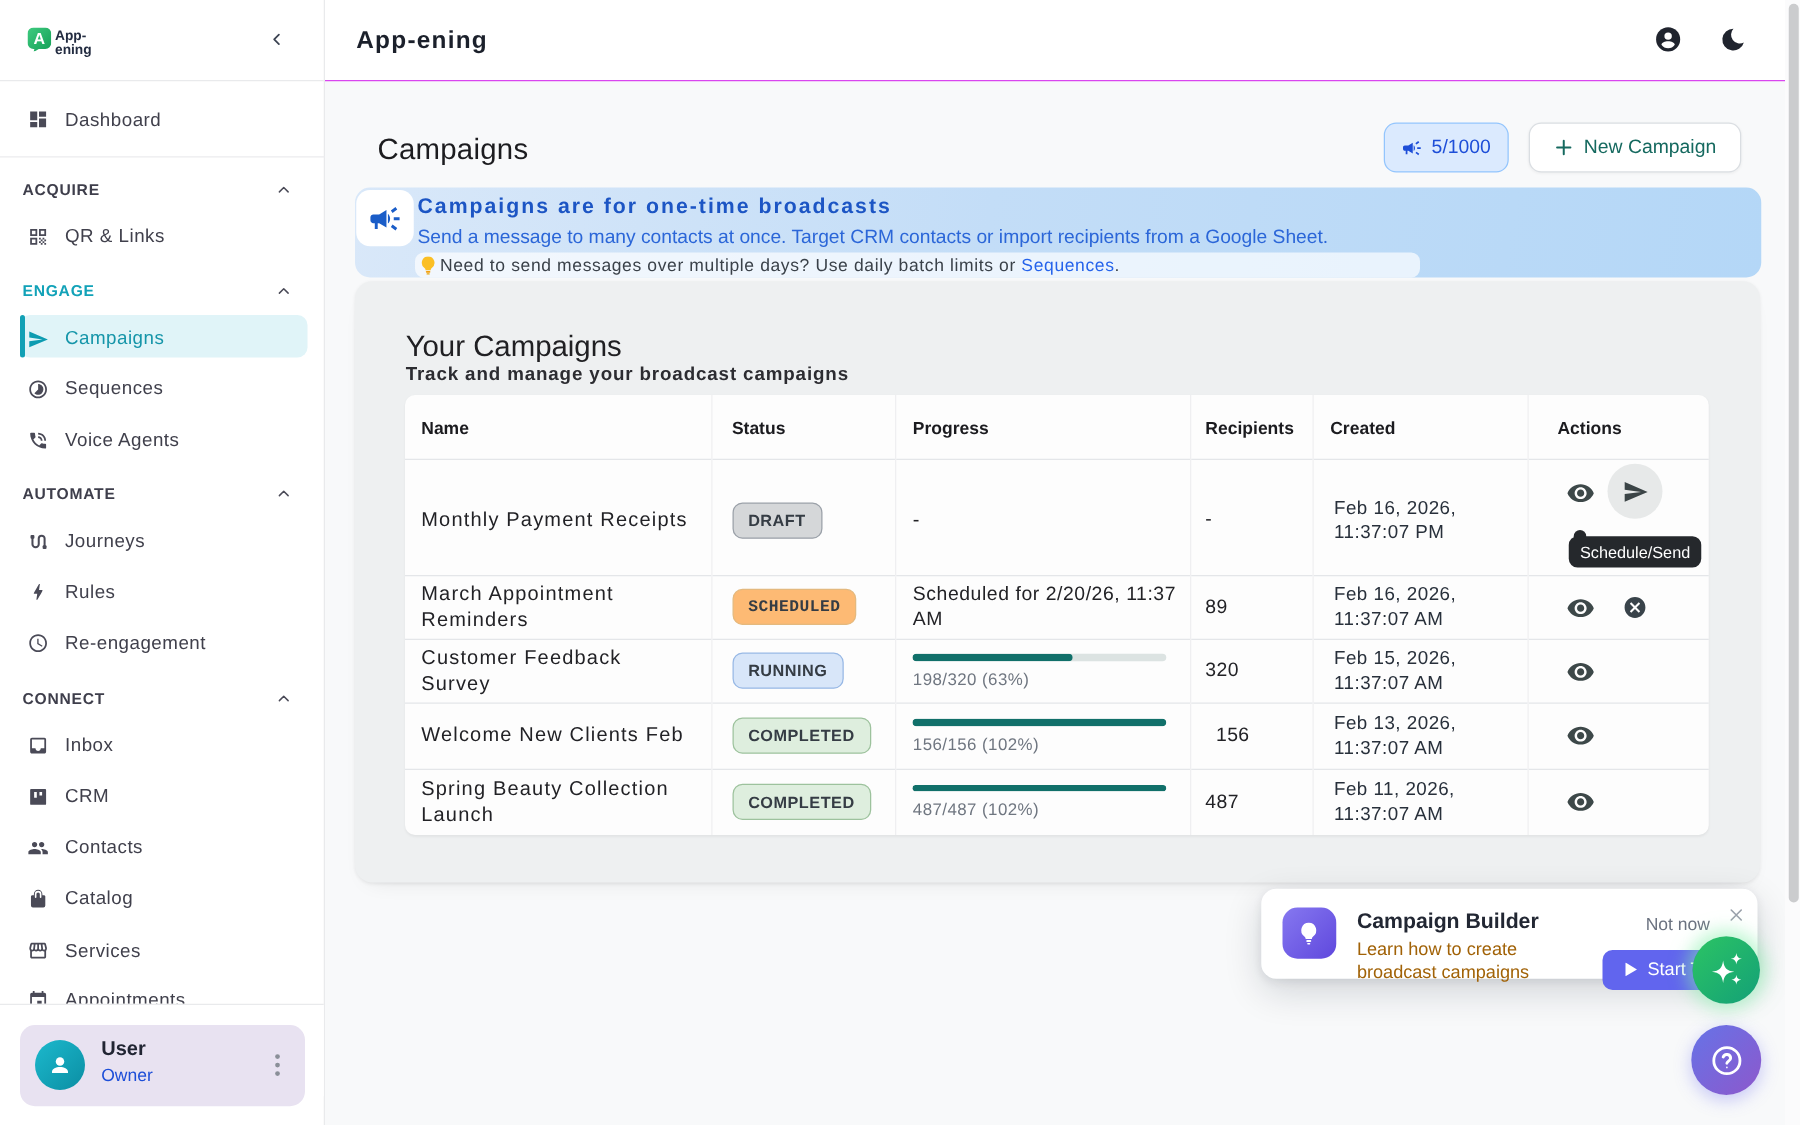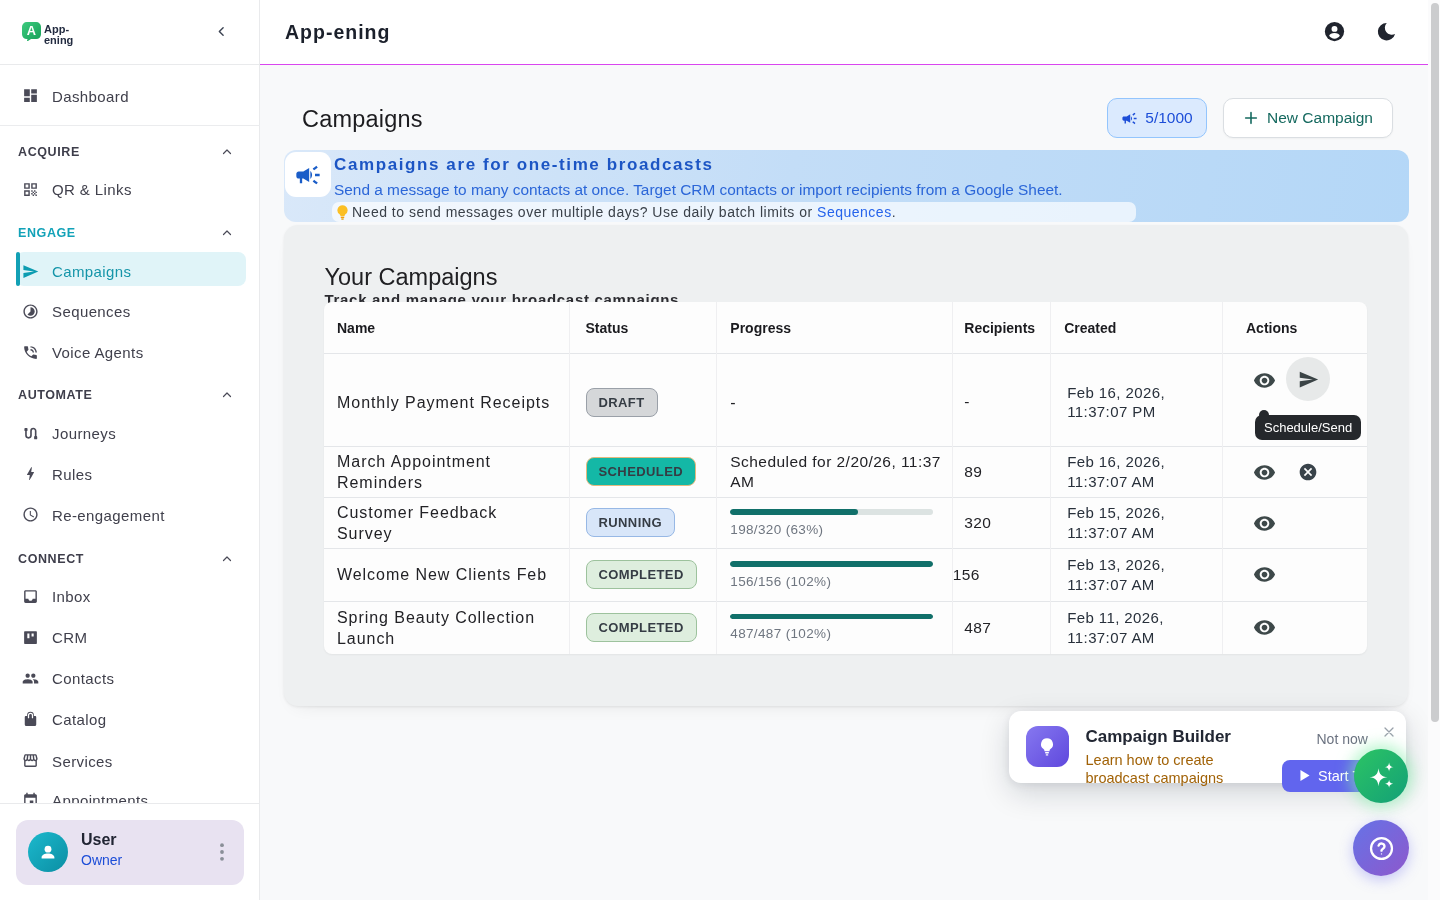--- a/index.html
+++ b/index.html
@@ -36,31 +36,31 @@
   #banner-title { position:absolute; left:50px; top:5px; font-size:17px; font-weight:bold; color:#1c55c4; letter-spacing:1.6px; }
   #banner-line2 { position:absolute; left:50px; top:31px; font-size:15.4px; color:#2b66d8; }
   #banner-pill { position:absolute; left:48px; top:52px; width:804px; height:20px; background:rgba(255,255,255,.68); border-radius:7px; }
   #banner-pill .ptxt { position:absolute; left:20px; top:50%; transform:translateY(-50%); font-size:14px; color:#3a4149; white-space:nowrap; letter-spacing:.5px; }
   #banner-pill a { color:#2563eb; text-decoration:none; }
 
   
   #panel { position:absolute; left:284px; top:225px; width:1123.5px; height:480.5px; background:#eef0f1; border-radius:14px; box-shadow:0 1px 3px rgba(0,0,0,.07),0 8px 20px -12px rgba(0,0,0,.12); }
   #panel h2 { position:absolute; left:40.5px; top:37.5px; font-size:23.5px; font-weight:400; color:#202023; line-height:28px; }
   #panel .sub { position:absolute; left:40.5px; top:66px; font-size:15px; font-weight:bold; color:#2c2c31; line-height:18px; letter-spacing:.7px; }
-  #tablecard { position:absolute; left:40px; top:77px; width:1042.5px; height:351.5px; background:#fdfdfd; border-radius:8px; box-shadow:0 1px 2px rgba(0,0,0,.05); }
+  #tablecard { position:absolute; left:40px; top:91px; width:1042.5px; height:351.5px; background:#fdfdfd; border-radius:8px; box-shadow:0 1px 2px rgba(0,0,0,.05); }
   table.ct { border-collapse:collapse; width:1042.5px; table-layout:fixed; }
   table.ct td, table.ct th { border-left:1px solid #efeff1; border-top:1px solid #e4e6e9; vertical-align:middle; text-align:left; font-weight:normal; }
   table.ct td:first-child, table.ct th:first-child { border-left:none; }
   table.ct tr.hdr th { border-top:none; font-size:14px; font-weight:600; color:#1b1b1f; }
   .cname { font-size:16px; color:#222226; line-height:21px; letter-spacing:.95px; }
   .cdate { font-size:15px; color:#28303b; line-height:19.5px; letter-spacing:.4px; }
   .crec  { font-size:15.5px; color:#222226; letter-spacing:.3px; }
   .badge { display:inline-block; font-size:13px; font-weight:600; letter-spacing:.4px; color:#353c44; border-radius:8px; padding:6px 12px; border:1px solid; }
   .b-draft { background:#d5d7d9; border-color:#9aa0a8; }
-  .b-sched { background:#14b8a6; border-color:#e4b97e; }
+  .b-sched { background:#fdba74; border-color:#e4b97e;font-family:Liberation Mono, monospace; }
   .b-run   { background:#d8e6f9; border-color:#97b8e5; }
   .b-comp  { background:#deeede; border-color:#9dc29d; }
   .pbar { position:relative; width:203px; height:5.5px; background:#dce3e2; border-radius:3px; overflow:hidden; }
   .pbar .fill { position:absolute; left:0; top:0; height:100%; background:#11706a; border-radius:3px; }
   .plabel { margin-top:7px; font-size:13.5px; color:#6f7680; letter-spacing:.35px; }
   .eye { width:23px; height:23px; color:#3d4849; }
   .eye svg { display:block; width:100%; height:100%; }
 
   
   #popup { position:absolute; left:1008.5px; top:711px; width:397px; height:72px; background:#fff; border-radius:12px; box-shadow:0 10px 30px rgba(15,23,42,.16),0 2px 8px rgba(15,23,42,.08); z-index:6; }
@@ -381,21 +381,21 @@
       </tr>
       <tr style="height:52.5px">
         <td style="padding-left:13px" class="cname">Welcome New Clients Feb</td>
         <td style="padding-left:15.5px"><span class="badge b-comp">COMPLETED</span></td>
         <td style="padding-left:13.5px">
               <div class="pbar">
                 <div class="fill" style="width:203px"></div>
               </div>
               <div class="plabel">156/156 (102%)</div>
             </td>
-        <td style="padding-left:0" class="crec">156</td>
+        <td style="padding-left:20px" class="crec">156</td>
         <td style="padding-left:16px" class="cdate">Feb 13, 2026,<br>11:37:07 AM</td>
         <td style="position:relative;padding:0">
               <span class="eye" style="position:absolute;left:30px;top:14px">
                 <svg viewBox="0 0 24 24" fill="currentColor">
                   <path d="M12 4.5C7 4.5 2.73 7.61 1 12c1.73 4.39 6 7.5 11 7.5s9.27-3.11 11-7.5c-1.73-4.39-6-7.5-11-7.5zM12 17c-2.76 0-5-2.24-5-5s2.24-5 5-5 5 2.24 5 5-2.24 5-5 5zm0-8c-1.66 0-3 1.34-3 3s1.34 3 3 3 3-1.34 3-3-1.34-3-3-3z"></path>
                 </svg>
               </span>
             </td>
       </tr>
       <tr style="height:52.5px">

